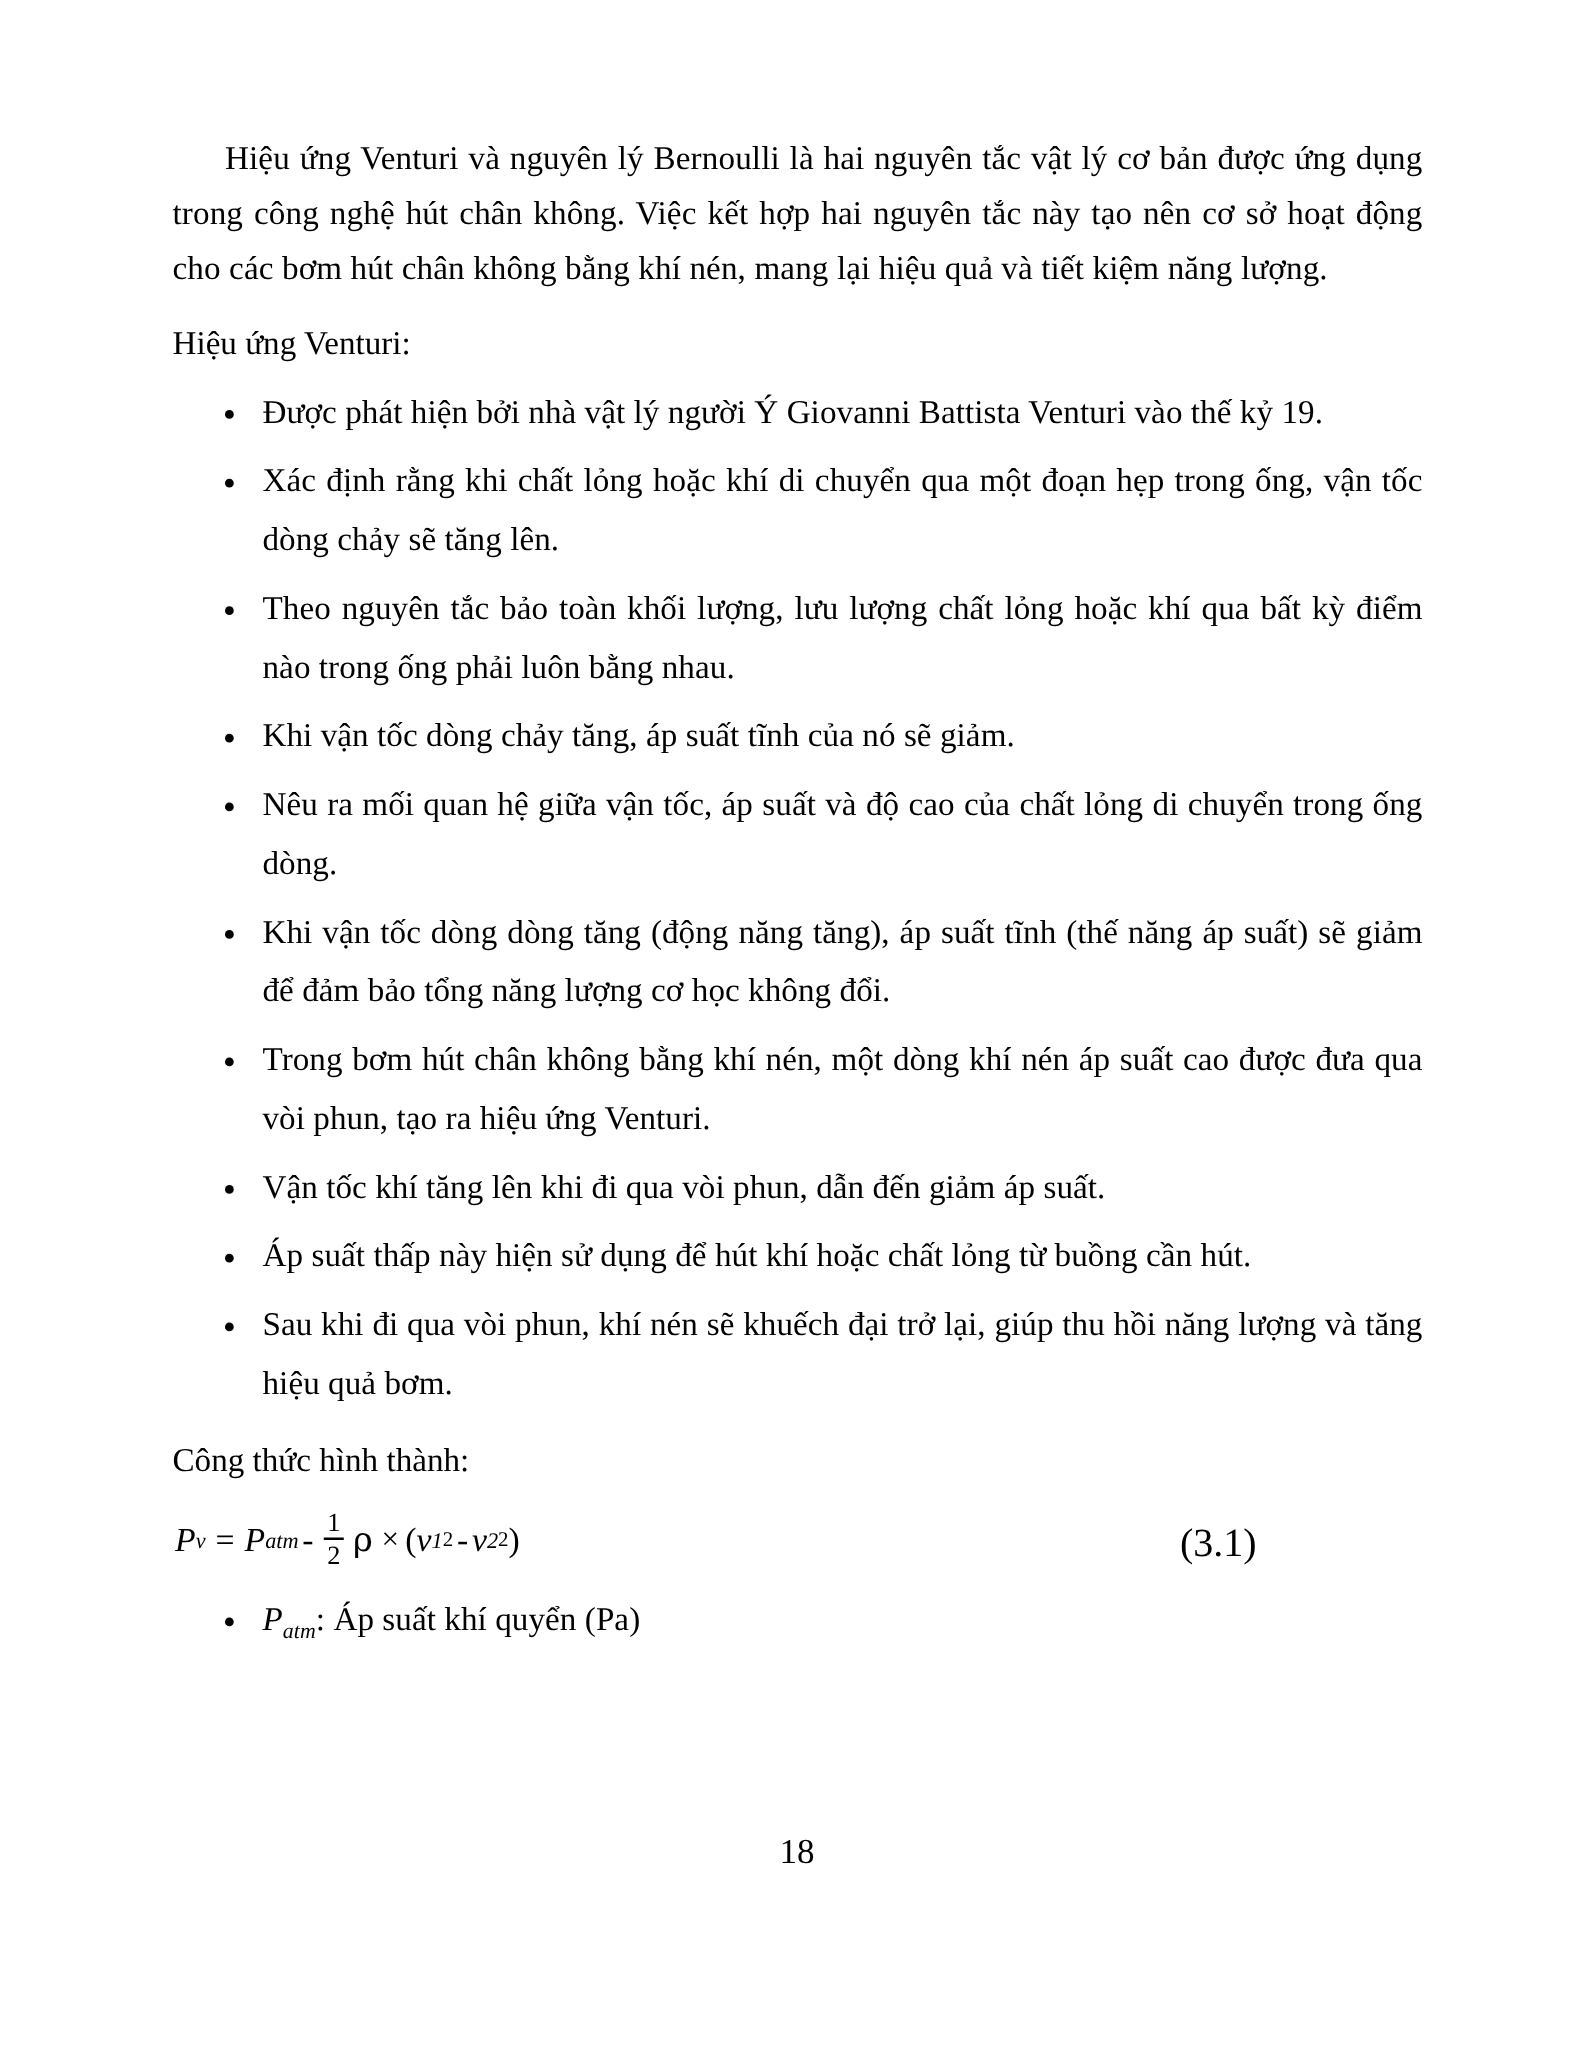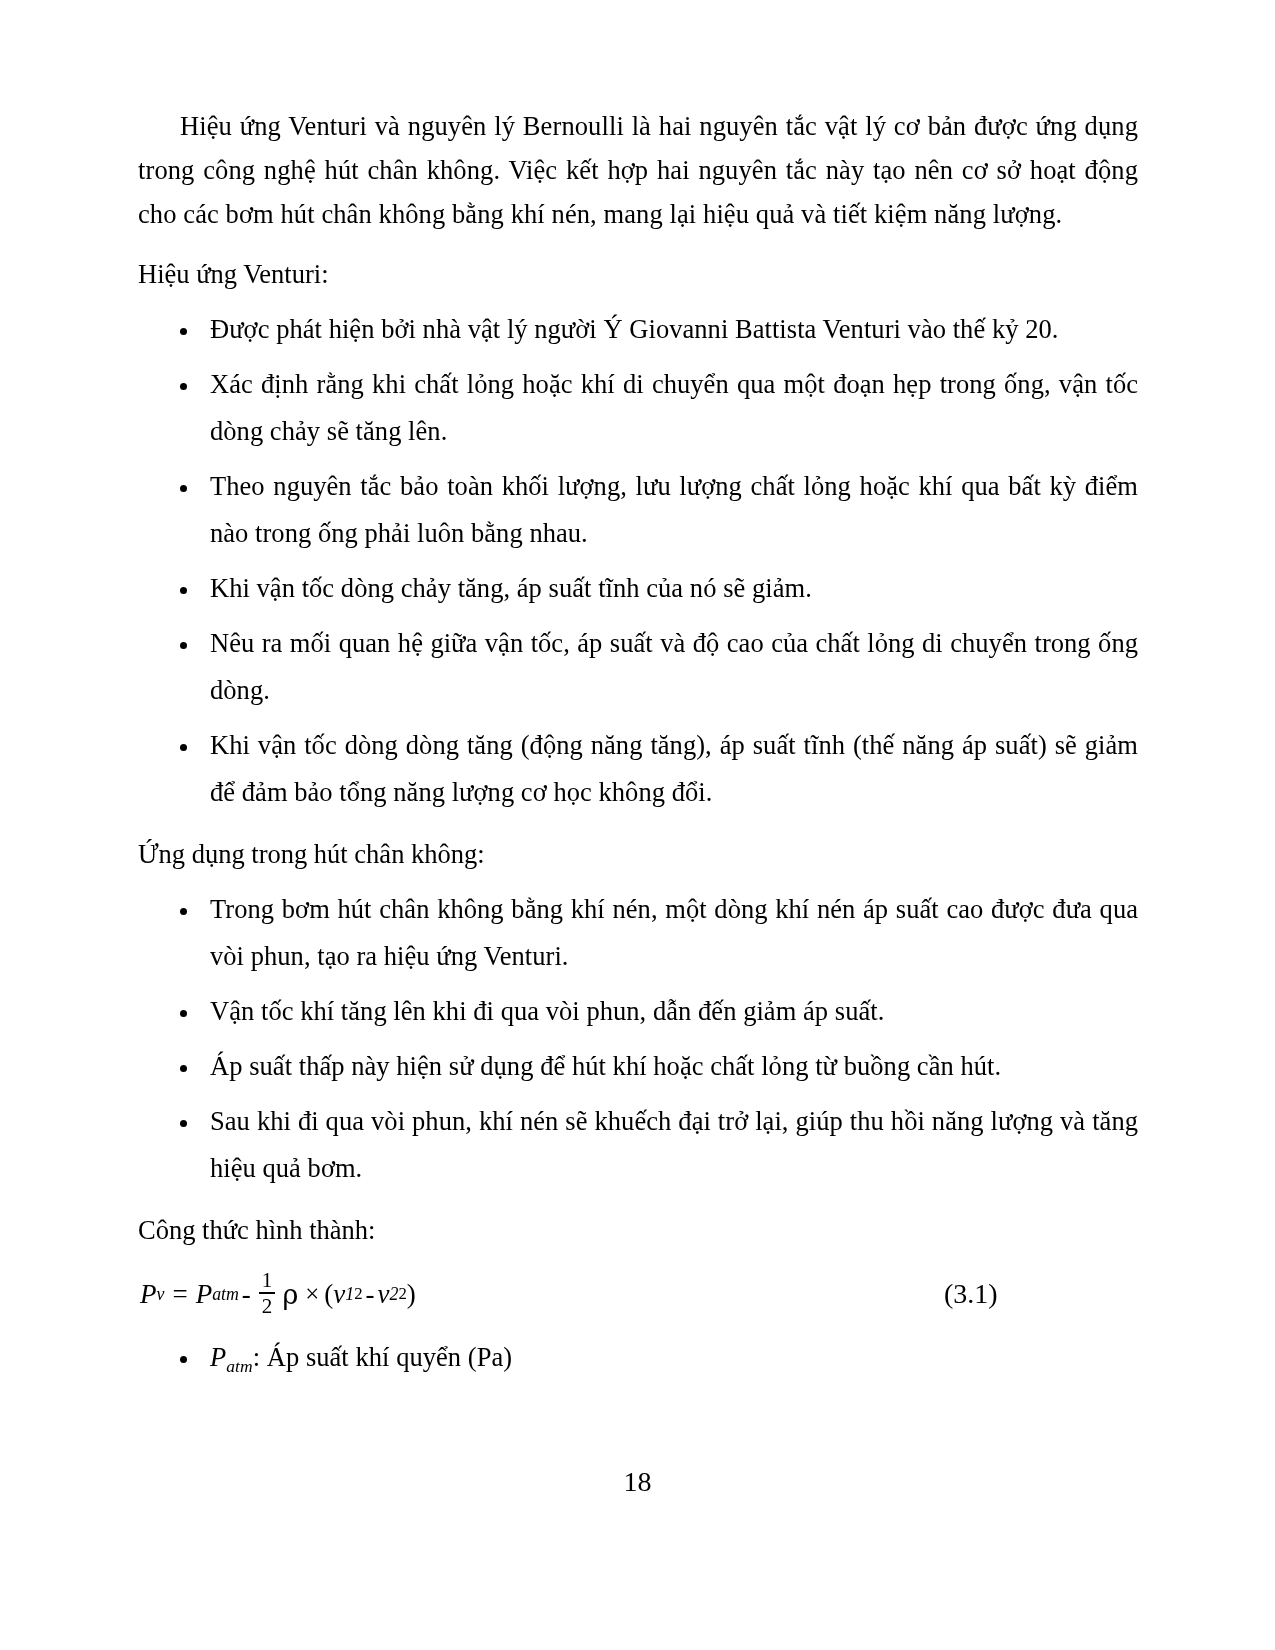--- a/index.html
+++ b/index.html
@@ -111,21 +111,21 @@
   .frac .bar {
     width: 100%;
     height: 2px;
     background: #000;
     margin: 1px 0;
   }
   .eqnum {
     position: absolute;
     left: 806px;
     top: 8px;
-    font-size: 28px;
+    font-size: 32px;
     font-style: normal;
     font-family: "Liberation Serif", "DejaVu Serif", serif;
   }
   .plain-line {
     font-size: 26.5px;
     line-height: 44px;
     margin: 10px 0 4px 0;
   }
   .page-number {
     position: absolute;
@@ -143,32 +143,31 @@
 </head>
 <body>
 
 <div class="page">
   <div class="content">
 
     <p class="para">Hiệu ứng Venturi và nguyên lý Bernoulli là hai nguyên tắc vật lý cơ bản được ứng dụng trong công nghệ hút chân không. Việc kết hợp hai nguyên tắc này tạo nên cơ sở hoạt động cho các bơm hút chân không bằng khí nén, mang lại hiệu quả và tiết kiệm năng lượng.</p>
 
     <h3 class="heading">Hiệu ứng Venturi:</h3>
     <ul class="bullets">
-      <li>Được phát hiện bởi nhà vật lý người Ý Giovanni Battista Venturi vào thế kỷ 20.</li>
+      <li>Được phát hiện bởi nhà vật lý người Ý Giovanni Battista Venturi vào thế kỷ 19.</li>
       <li>Xác định rằng khi chất lỏng hoặc khí di chuyển qua một đoạn hẹp trong ống, vận tốc dòng chảy sẽ tăng lên.</li>
       <li>Theo nguyên tắc bảo toàn khối lượng, lưu lượng chất lỏng hoặc khí qua bất kỳ điểm nào trong ống phải luôn bằng nhau.</li>
       <li>Khi vận tốc dòng chảy tăng, áp suất tĩnh của nó sẽ giảm.</li>
     </ul>
 
     <ul class="bullets">
       <li>Nêu ra mối quan hệ giữa vận tốc, áp suất và độ cao của chất lỏng di chuyển trong ống dòng.</li>
       <li>Khi vận tốc dòng dòng tăng (động năng tăng), áp suất tĩnh (thế năng áp suất) sẽ giảm để đảm bảo tổng năng lượng cơ học không đổi.</li>
     </ul>
 
-    <h3 class="heading">Ứng dụng trong hút chân không:</h3>
     <ul class="bullets">
       <li>Trong bơm hút chân không bằng khí nén, một dòng khí nén áp suất cao được đưa qua vòi phun, tạo ra hiệu ứng Venturi.</li>
       <li>Vận tốc khí tăng lên khi đi qua vòi phun, dẫn đến giảm áp suất.</li>
       <li>Áp suất thấp này hiện sử dụng để hút khí hoặc chất lỏng từ buồng cần hút.</li>
       <li>Sau khi đi qua vòi phun, khí nén sẽ khuếch đại trở lại, giúp thu hồi năng lượng và tăng hiệu quả bơm.</li>
     </ul>
 
     <h3 class="heading">Công thức hình thành:</h3>
 
     <div class="formula-row">

